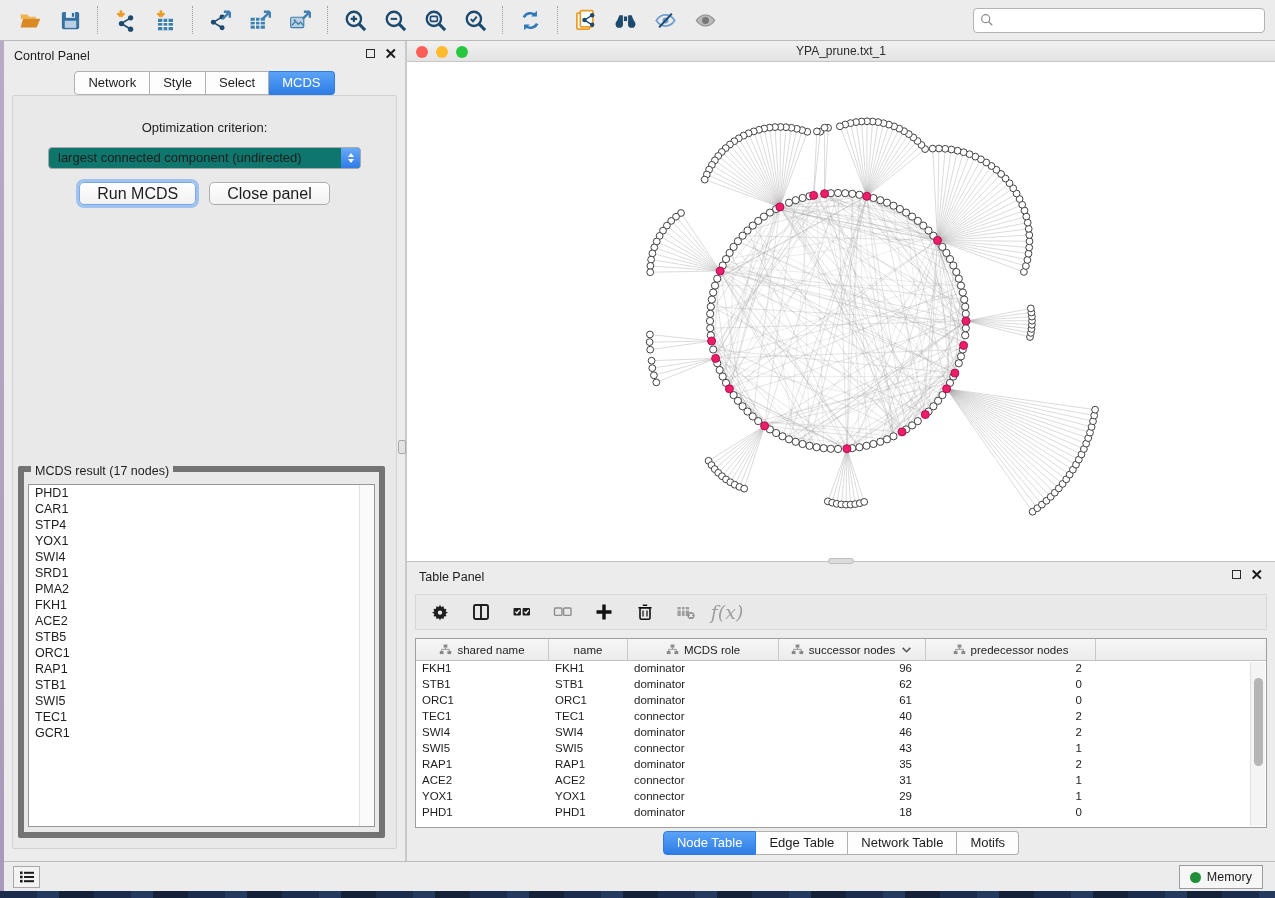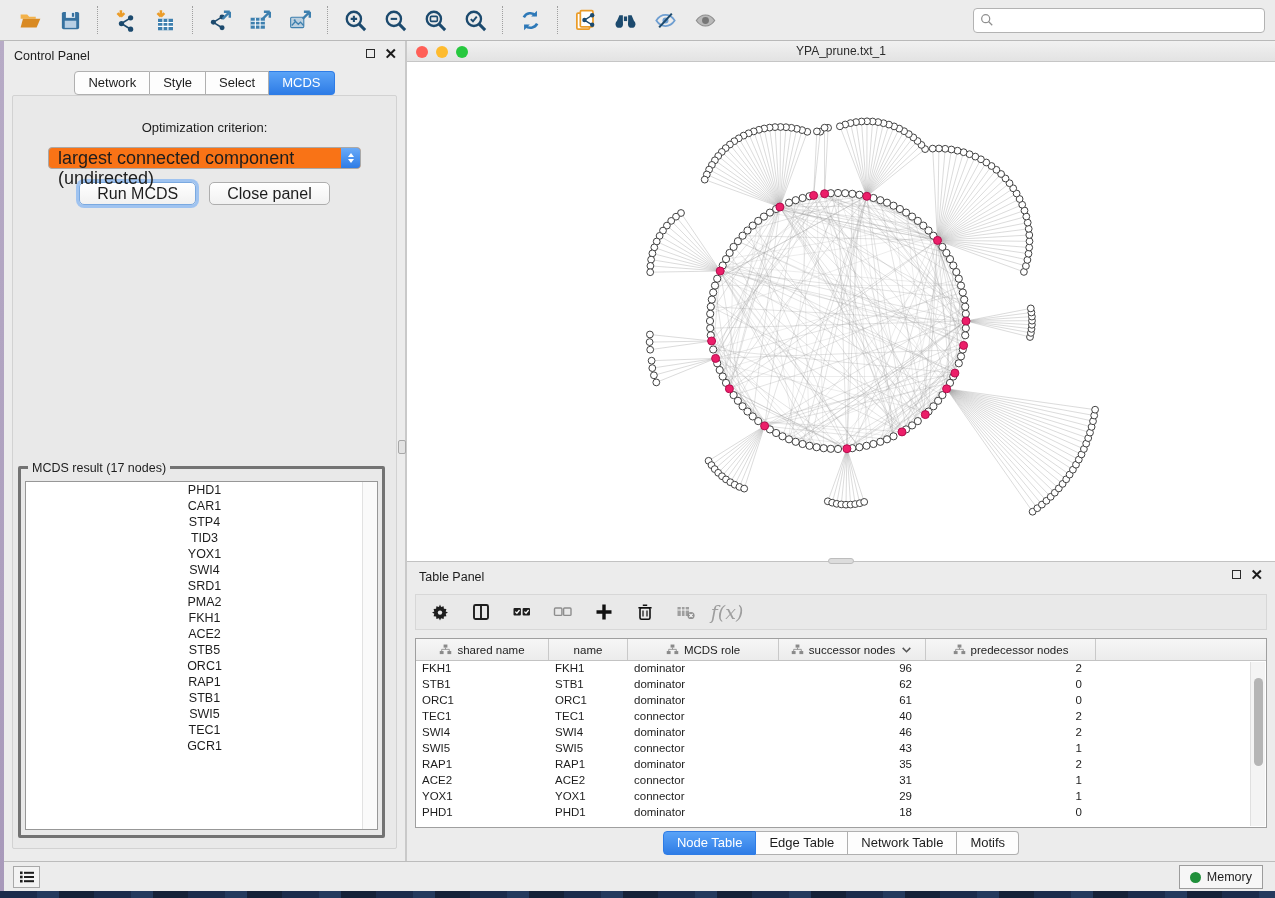--- a/index.html
+++ b/index.html
@@ -31,32 +31,32 @@
   .float-ico{width:9px;height:9px;border:1.6px solid #2b2b2b;}
   .close-ico{font-size:15px;font-weight:bold;color:#1b1b1b;line-height:9px;}
   .seg-tabs{display:flex;justify-content:center;position:relative;z-index:2;}
   .seg{border:1px solid #b0b0b0;border-left:none;background:#fdfdfd;padding:3px 13px 4px;font-size:13px;cursor:default;}
   .seg:first-child{border-left:1px solid #b0b0b0;border-radius:4px 0 0 4px;}
   .seg:last-child{border-radius:0 4px 4px 0;}
   .seg.active{background:linear-gradient(#5aa3f7,#2e7ce6);border-color:#2e7ce6;color:#fff;}
   .cp-content{position:absolute;left:8px;right:8px;top:54px;bottom:12px;background:#e9e9e9;
               border:1px solid #d2d2d2;border-radius:2px;}
   .opt-label{text-align:center;margin-top:24px;font-size:13px;}
-  .combo{position:relative;width:313px;height:22px;margin:12px auto 0;background:#f97316;border:1px solid #a9a9a9;
-         border-radius:4px;font-size:18px;line-height:20px;padding-left:9px;cursor:default;}
+  .combo{position:relative;width:313px;height:22px;margin:12px auto 0;background:#0f766e;border:1px solid #a9a9a9;
+         border-radius:4px;font-size:13px;line-height:20px;padding-left:9px;cursor:default;}
   .combo .stepper{position:absolute;right:0;top:0;bottom:0;width:19px;border-radius:0 3px 3px 0;
          background:linear-gradient(#69aaf8,#2e7ce6);display:flex;flex-direction:column;align-items:center;justify-content:center;gap:2px;}
   .stepper i{width:0;height:0;border-left:3.5px solid transparent;border-right:3.5px solid transparent;}
   .stepper .up{border-bottom:4.5px solid #fff;}
   .stepper .dn{border-top:4.5px solid #fff;}
   .btn-row{display:flex;justify-content:center;gap:13px;margin-top:13px;}
   .pbtn{height:23px;padding:0 17px;border:1px solid #aeaeae;border-radius:5px;font-size:16px;
         background:linear-gradient(#ffffff,#f1f1f1);cursor:default;display:flex;align-items:center;}
   .pbtn.focus{box-shadow:0 0 0 3px rgba(110,170,245,.6);border-color:#7aa9e0;}
-  .mcds-box{position:absolute;left:5px;right:11px;top:370px;bottom:10px;border:3px solid #737373;border-radius:2px;text-align:center;}
+  .mcds-box{position:absolute;left:5px;right:11px;top:370px;bottom:10px;border:6px solid #737373;border-radius:2px;}
   .mcds-legend{position:absolute;left:7px;top:-8px;background:#e9e9e9;padding:0 4px;font-size:12.5px;}
   .mcds-list{position:absolute;left:4px;right:4px;top:12px;bottom:5px;background:#fff;border:1px solid #979797;
              overflow:hidden;font-size:12.5px;}
   .mcds-scroll{position:absolute;right:0;top:0;bottom:0;width:15px;background:#fafafa;border-left:1px solid #e2e2e2;}
   .list-item{height:16px;line-height:16px;padding-left:6px;}
 
   
   .vsplit{position:absolute;left:405px;top:41px;width:2px;bottom:37px;background:#c9c9c9;}
   .vgrip{position:absolute;left:398px;top:440px;width:8px;height:14px;background:#e3e3e3;border:1px solid #a8a8a8;border-radius:2px;}
   .netwin{position:absolute;left:407px;top:41px;right:0;height:520px;background:#fff;}
@@ -278,21 +278,20 @@
         <div class="pbtn focus">Run MCDS</div>
         <div class="pbtn">Close panel</div>
       </div>
       <div class="mcds-box">
         <span class="mcds-legend">MCDS result (17 nodes)</span>
         <div class="mcds-list" id="mcds-list">
           <div class="mcds-scroll"></div>
         <div class="list-item">PHD1</div>
             <div class="list-item">CAR1</div>
             <div class="list-item">STP4</div>
-            <div class="list-item">TID3</div>
             <div class="list-item">YOX1</div>
             <div class="list-item">SWI4</div>
             <div class="list-item">SRD1</div>
             <div class="list-item">PMA2</div>
             <div class="list-item">FKH1</div>
             <div class="list-item">ACE2</div>
             <div class="list-item">STB5</div>
             <div class="list-item">ORC1</div>
             <div class="list-item">RAP1</div>
             <div class="list-item">STB1</div>

